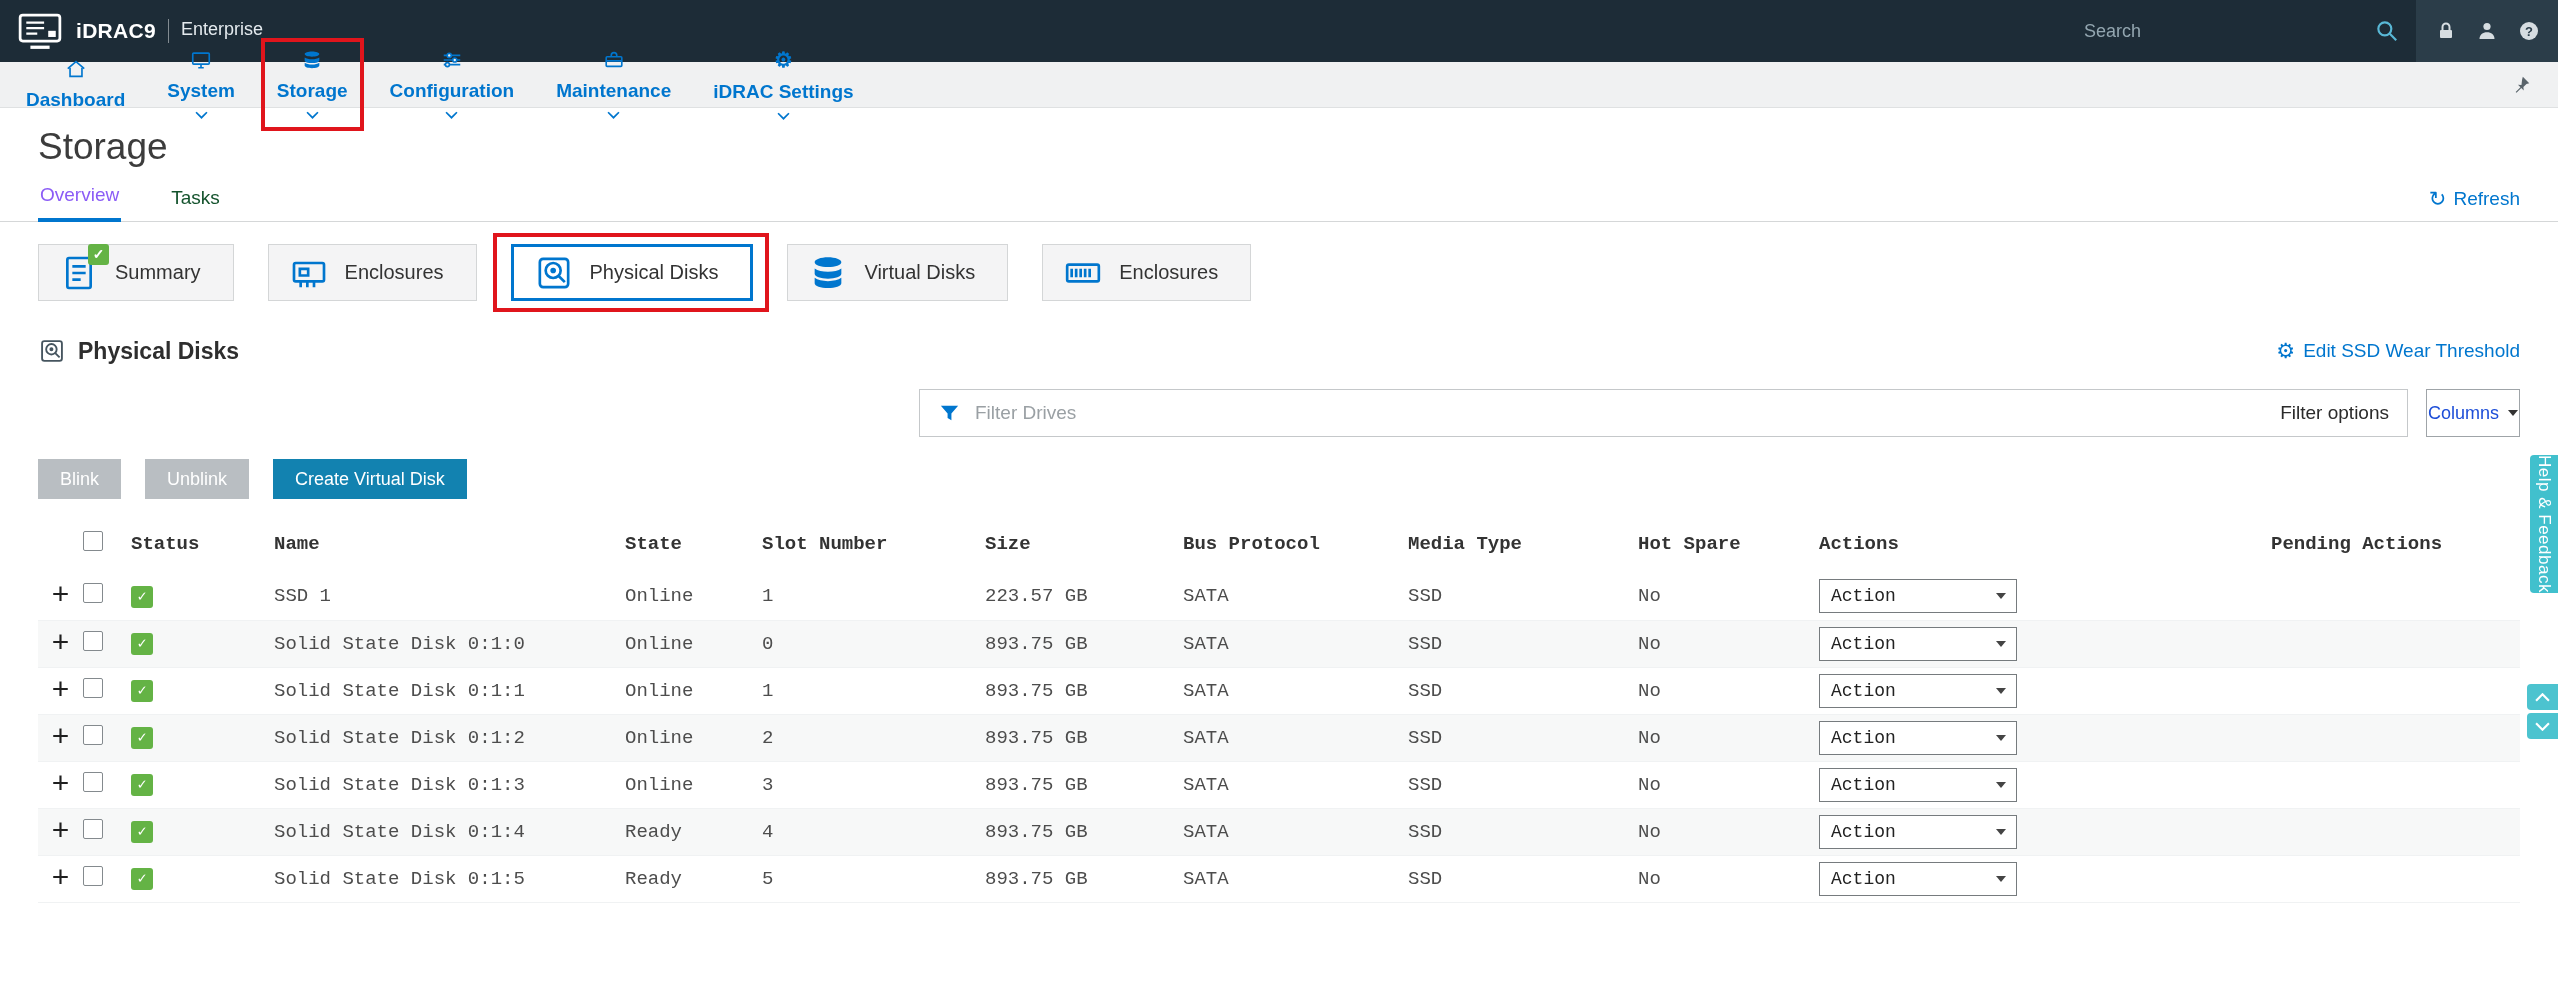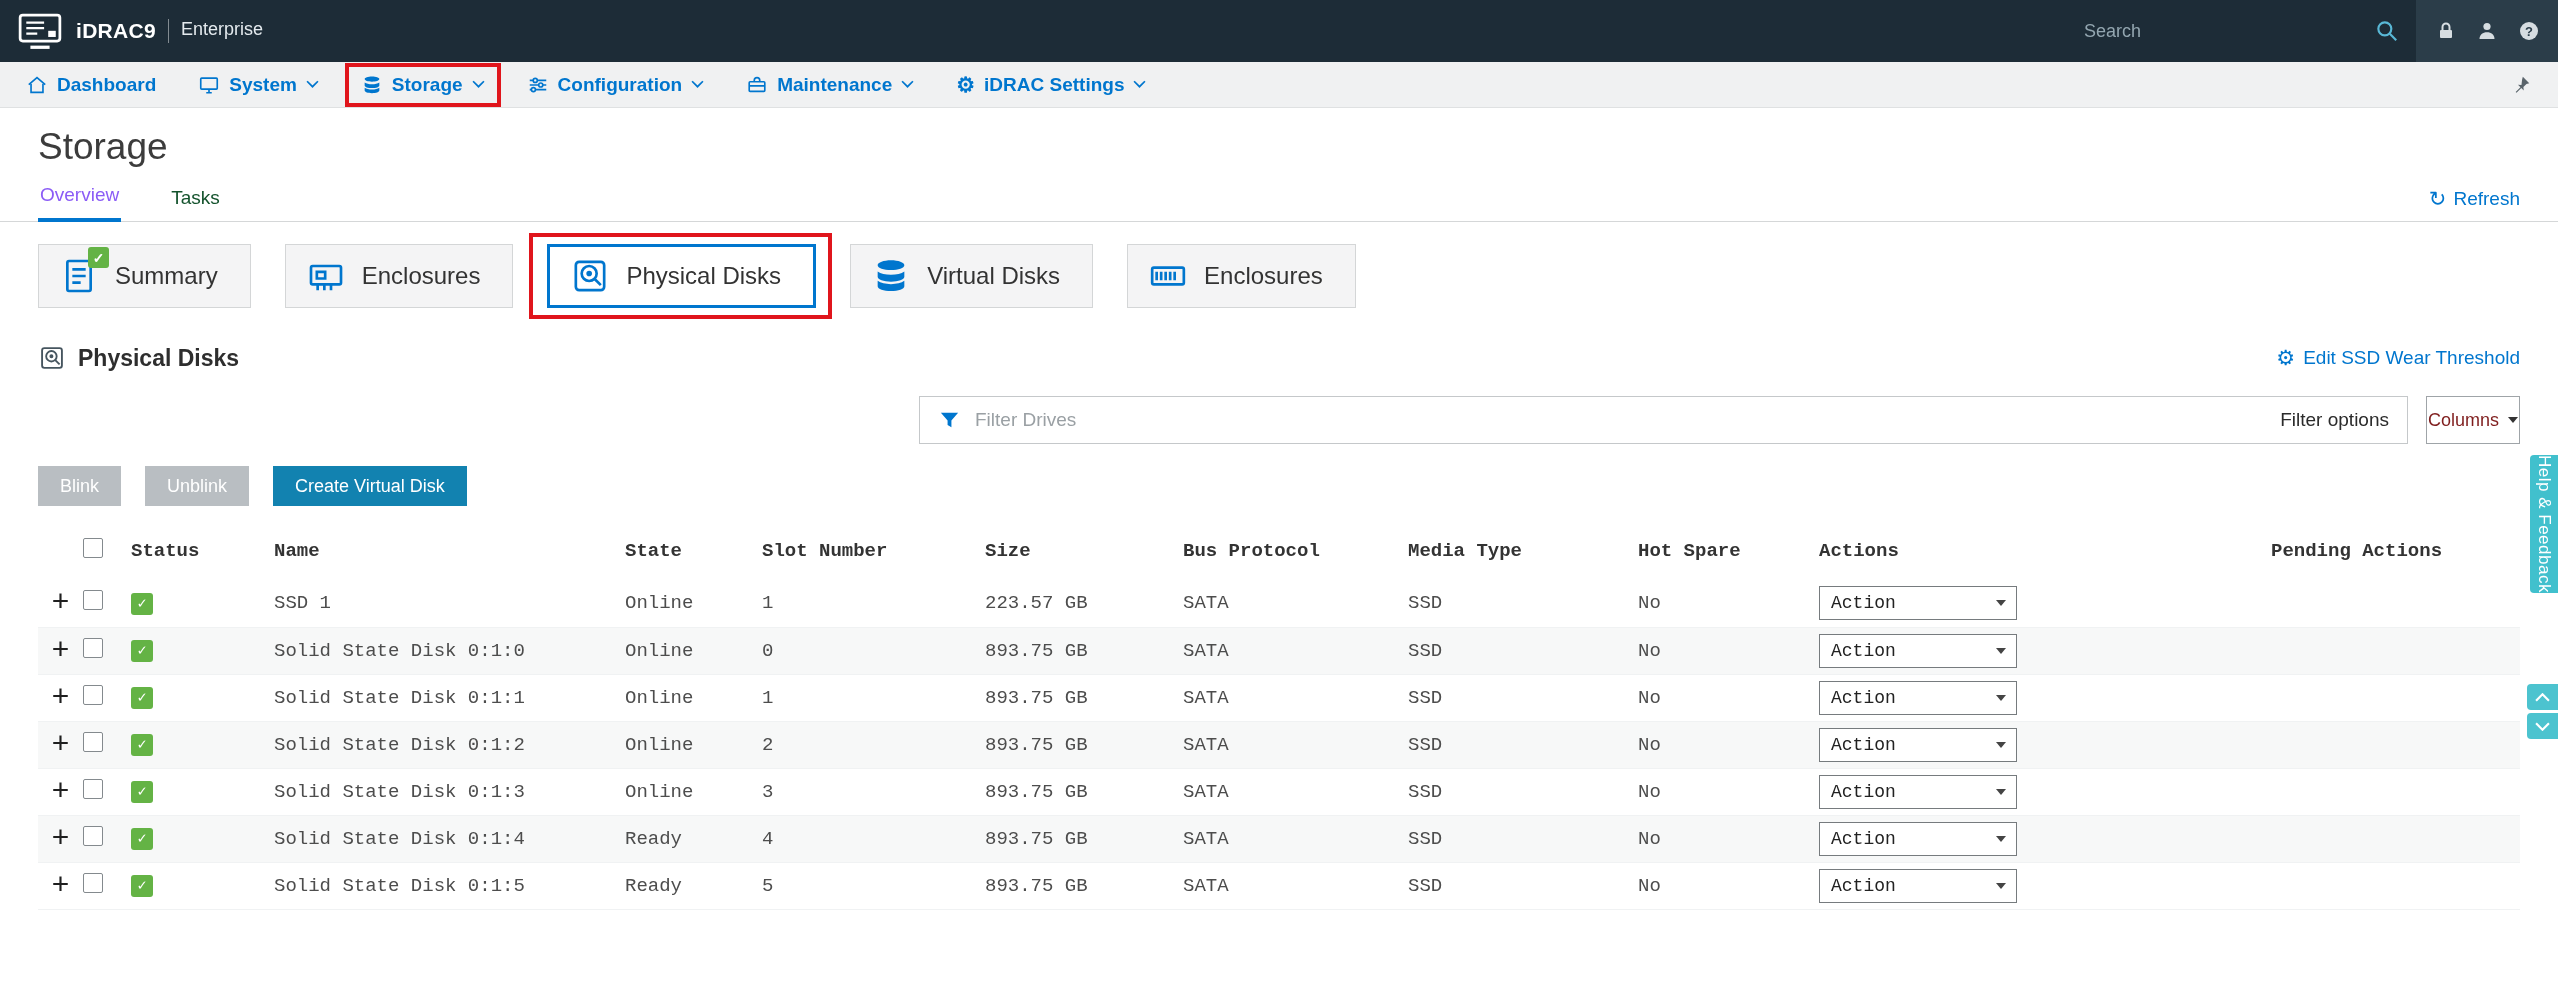--- a/index.html
+++ b/index.html
@@ -18,57 +18,57 @@
   .brand-sep { width:1px; height:24px; background:rgba(255,255,255,.45); }
   .brand-edition { font-size:18px; font-weight:400; color:#e4eaee; }
   .topbar-right { margin-left:auto; display:flex; align-items:stretch; height:100%; }
   .search-box { display:flex; align-items:center; width:348px; padding:0 16px; }
   .search-input { flex:1; background:transparent; border:none; outline:none; color:#fff; font-size:18px; }
   .search-input::placeholder { color:#93a6b0; }
   .icon-panel { width:142px; background:#2b3d49; display:flex; align-items:center; justify-content:space-evenly; }
 
   
   .navbar { height:46px; background:#f0f1f2; border-bottom:1px solid #dfe1e2; display:flex; align-items:center; padding:0 26px; gap:42px; }
-  .nav-item { display:flex; align-items:center; gap:9px; color:#0076ce; font-size:19px; font-weight:600; cursor:pointer; position:relative; }
+  .nav-item { display:flex; align-items:center; gap:9px; color:#0076ce; font-size:19px; font-weight:600; cursor:pointer; position:relative;flex-direction:column; }
   .nav-pin { margin-left:auto; }
   .annotation-box { position:absolute; border:4px solid #e0151c; pointer-events:none; z-index:5; }
   .nav-annotation { top:-11px; bottom:-11px; left:-16px; right:-16px; }
 
   
   .main { padding:0 38px; }
   .page-title { font-size:37px; font-weight:300; color:#3c3c3c; margin-top:18px; }
 
   .tabs-wrap { display:flex; align-items:flex-end; border-bottom:1px solid #d5d7d8; margin:16px -38px 0; padding:0 38px; }
   .tab { font-size:19px; color:#14532d; padding:0 2px 12px; margin-right:48px; cursor:pointer; }
   .tab.active { color:#8b5cf6; border-bottom:4px solid #0076ce; margin-bottom:-1px; }
   .refresh-link { margin-left:auto; display:flex; align-items:center; gap:7px; color:#0076ce; font-size:19px; padding-bottom:10px; cursor:pointer; }
   .refresh-glyph::before { content:"\21BB"; font-size:21px; color:#0076ce; }
 
   
   .cards-row { display:flex; gap:34px; margin-top:22px; }
-  .card { height:64px; background:#f4f4f5; border:1px solid #d4d6d7; display:flex; align-items:center; gap:16px; padding:0 32px 0 20px; font-size:24px; color:#333; position:relative; cursor:pointer; }
+  .card { height:57px; background:#f4f4f5; border:1px solid #d4d6d7; display:flex; align-items:center; gap:16px; padding:0 32px 0 20px; font-size:20px; color:#333; position:relative; cursor:pointer; }
   .card.selected { background:#fff; border:3px solid #0076ce; }
   .card-annotation { top:-14px; bottom:-14px; left:-21px; right:-19px; }
   .icon-wrap { position:relative; }
   .badge { position:absolute; top:-9px; right:-10px; width:21px; height:21px; background:#64b345; border-radius:3px; color:#fff; display:flex; align-items:center; justify-content:center; }
   .badge::before { content:"\2713"; font-size:14px; font-weight:700; }
 
   
   .section-row { display:flex; align-items:center; margin-top:36px; }
   .section-title { font-size:23px; font-weight:700; color:#2e2e2e; margin-left:12px; }
   .edit-link { margin-left:auto; display:flex; align-items:center; gap:8px; color:#0076ce; font-size:19px; cursor:pointer; }
   .gear-glyph::before { content:"\2699"; font-size:21px; color:#0076ce; }
 
   
   .filter-row { display:flex; gap:18px; margin-top:24px; align-items:center; }
   .filter-input-wrap { margin-left:881px; flex:1; height:48px; border:1px solid #c5c8ca; background:#fff; display:flex; align-items:center; padding:0 18px; gap:14px; }
   .filter-input { flex:1; border:none; outline:none; font-size:19px; color:#333; }
   .filter-input::placeholder { color:#9aa0a4; }
   .filter-options { font-size:19px; color:#2b2b2b; cursor:pointer; white-space:nowrap; }
-  .columns-btn { width:94px; height:48px; border:1px solid #9fa4a8; background:#fff; display:flex; align-items:center; justify-content:center; gap:9px; font-size:18px; color:#7f1d1d; cursor:pointer; }
+  .columns-btn { width:94px; height:48px; border:1px solid #9fa4a8; background:#fff; display:flex; align-items:center; justify-content:center; gap:9px; font-size:18px; color:#1d4ed8; cursor:pointer; }
   .caret-down { width:0; height:0; border-left:5px solid transparent; border-right:5px solid transparent; border-top:6px solid #333; }
 
   
   .toolbar-row { display:flex; gap:24px; margin-top:22px; }
   .btn { height:40px; border:none; color:#fff; font-size:18px; padding:0 22px; cursor:pointer; font-family:inherit; }
   .btn.disabled { background:#b9bec2; cursor:default; }
   .btn.primary { background:#1282b0; }
 
   
   .disk-table { width:100%; border-collapse:collapse; table-layout:fixed; margin-top:24px;font-family:Liberation Mono, monospace; }

